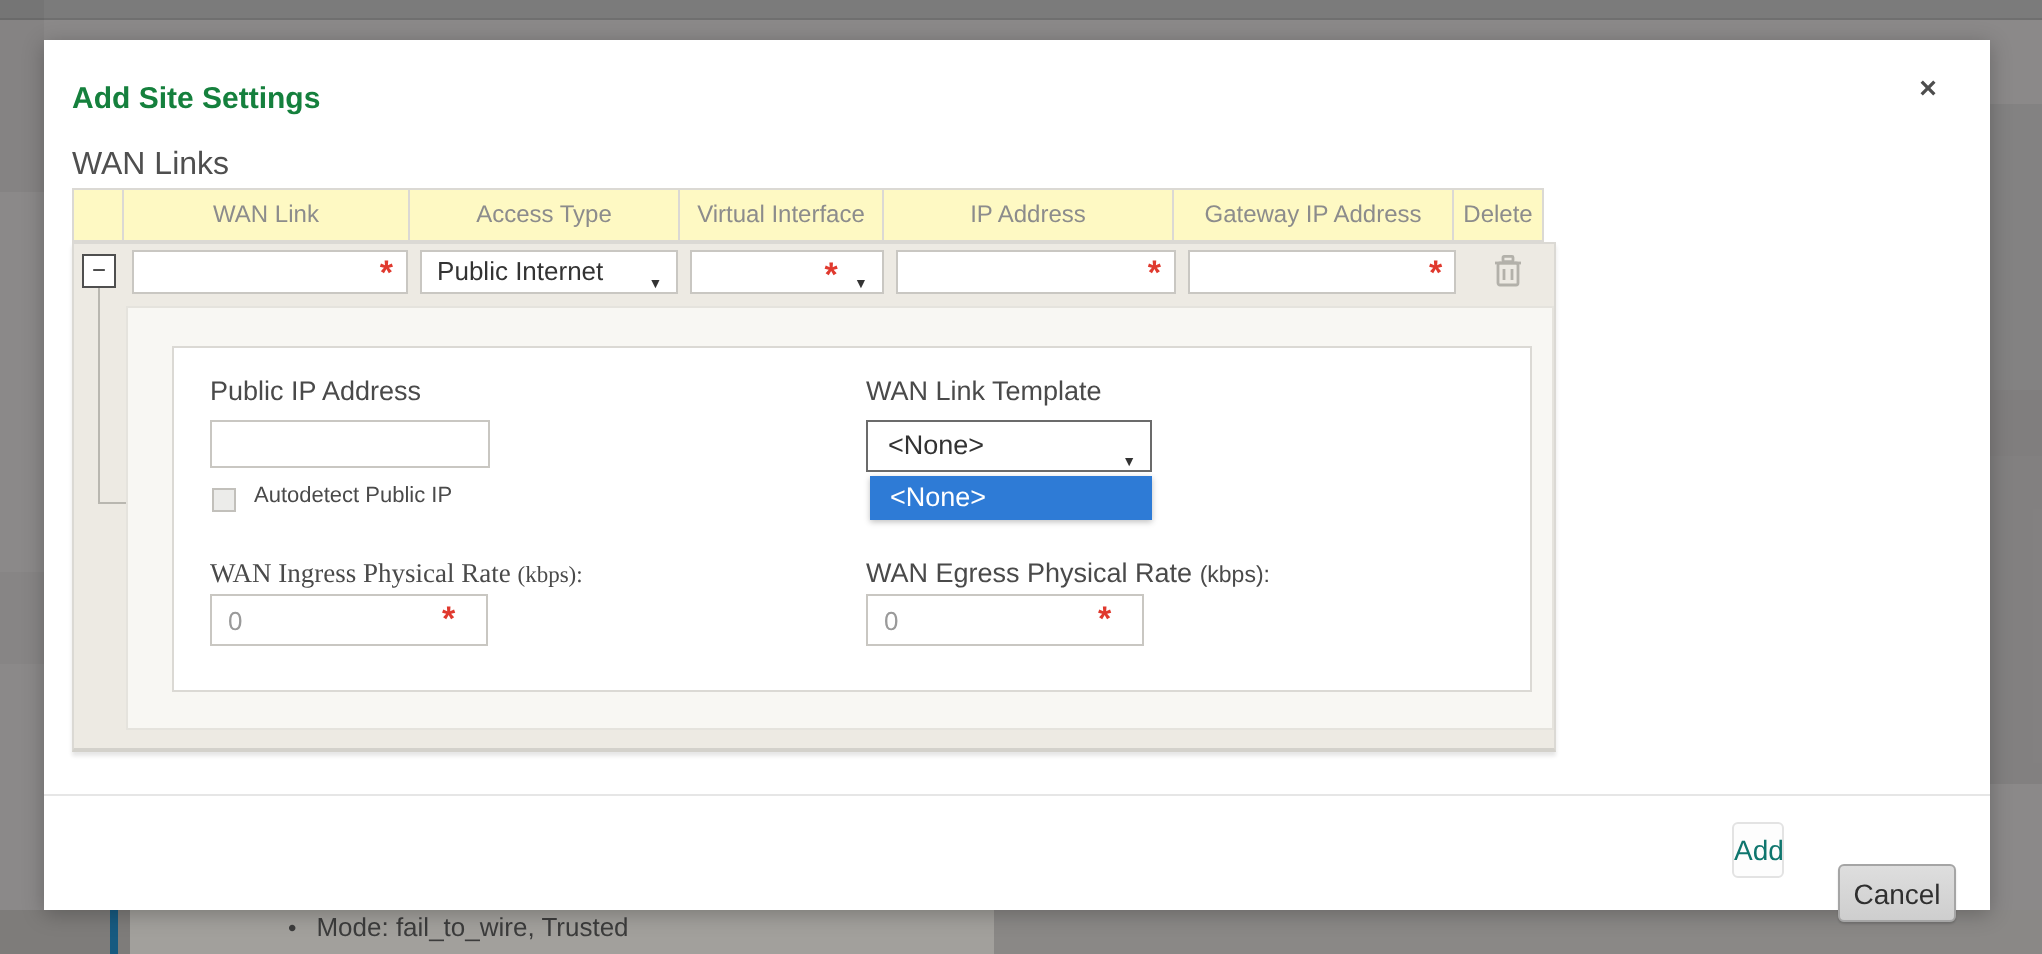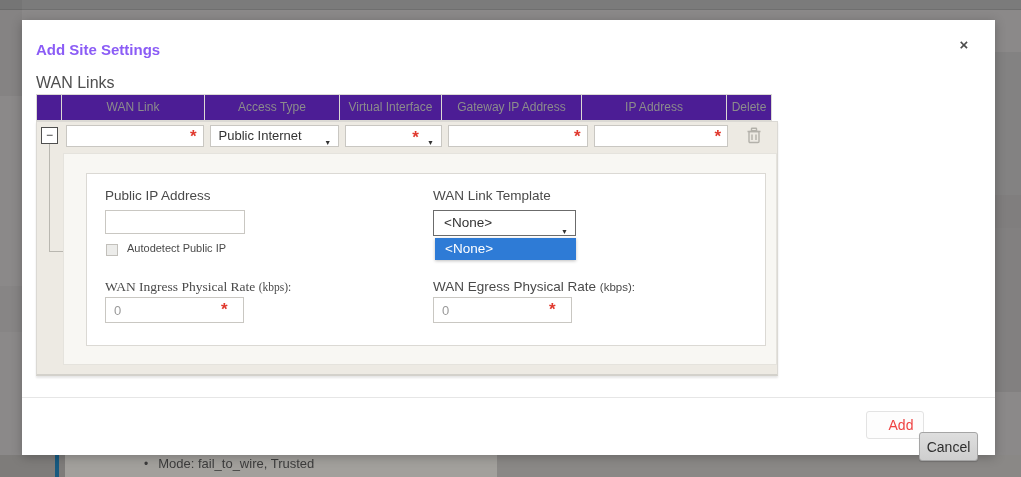--- a/index.html
+++ b/index.html
@@ -21,27 +21,27 @@
   .blue-bar { position:absolute; left:55px; top:455px; width:4px; height:22px; background:#175a80; }
   .mode-row { position:absolute; left:144px; top:455px; height:20px; line-height:18px;
     font-size:13px; color:#3c3c3c; }
   .mode-row .bullet { margin-right:10px; font-size:12px; }
 
   
   .modal { position:absolute; left:22px; top:20px; width:973px; height:435px; background:#ffffff;
     box-shadow:0 2px 10px rgba(0,0,0,0.25); }
   .close-x { position:absolute; right:22px; top:16px; width:18px; height:18px; text-align:center;
     font-size:15px; font-weight:bold; color:#4d4d4d; cursor:pointer; line-height:18px; }
-  .dlg-title { position:absolute; left:14px; top:21px; font-size:15px; font-weight:600; color:#8b5cf6; }
+  .dlg-title { position:absolute; left:14px; top:21px; font-size:15px; font-weight:600; color:#15803d; }
   .section-label { position:absolute; left:14px; top:54px; font-size:16px; color:#4f4f4f; }
 
   
   .wtable { position:absolute; left:14px; top:74px; width:742px; }
   .thead { display:flex; height:27px; }
-  .th { border:1px solid #dbd9d4; margin-left:-1px; background:#4c1d95; font-size:12px; color:#8c8c8c;
+  .th { border:1px solid #dbd9d4; margin-left:-1px; background:#fef9c3; font-size:12px; color:#8c8c8c;
     text-align:center; line-height:25px; overflow:hidden; white-space:nowrap; }
   .th:first-child { margin-left:0; }
   .c0{width:26px;} .c1{width:144px;} .c2{width:136px;} .c3{width:103px;} .c4{width:146px;} .c5{width:141px;} .c6{width:46px;}
 
   .row-container { position:absolute; left:0; top:27px; width:742px; height:255px;
     background:#edeae3; border:1px solid #dbd9d4; border-bottom:2px solid #d3d1cb;
     box-shadow:0 2px 2px rgba(0,0,0,0.10); }
   .trow { display:flex; height:28px; }
   .td { position:relative; height:28px; }
 
@@ -99,22 +99,22 @@
   .ing-in { left:18px; }
   .egr-in { left:346px; }
   .rate-req { top:126px; }
   .ing-req { left:134px; }
   .egr-req { left:462px; }
 
   
   .footer-sep { position:absolute; left:0; top:377px; width:973px; border-top:1px solid #e6e6e6; }
   .btn { position:absolute; font-family:"Liberation Sans",sans-serif; font-size:14px;
     border-radius:3px; cursor:pointer; text-align:center; }
-  .btn-add { left:844px; top:391px; width:58px; height:28px; background:#fdfdfd;
-    border:1px solid #e3e3e3; color:#ef4444;padding-left:12px; }
+  .btn-add { left:844px; top:391px; width:26px; height:28px; background:#fdfdfd;
+    border:1px solid #e3e3e3; color:#0f766e; }
   .btn-cancel { left:897px; top:412px; width:59px; height:29px;
     background:linear-gradient(#dedede,#cecece); border:1px solid #a5a5a5; color:#2f2f2f;
     box-shadow:0 1px 1px rgba(0,0,0,0.15); }
 </style>
 </head>
 <body>
 
 <div class="top-strip"></div>
 <div class="patch p1"></div>
 <div class="patch p2"></div>
@@ -132,22 +132,22 @@
   <span class="close-x">×</span>
   <div class="dlg-title">Add Site Settings</div>
   <div class="section-label">WAN Links</div>
 
   <div class="wtable">
     <div class="thead">
       <div class="th c0"></div>
       <div class="th c1">WAN Link</div>
       <div class="th c2">Access Type</div>
       <div class="th c3">Virtual Interface</div>
+      <div class="th c4">IP Address</div>
       <div class="th c5">Gateway IP Address</div>
-      <div class="th c4">IP Address</div>
       <div class="th c6">Delete</div>
     </div>
 
     <div class="row-container">
       <div class="trow">
         <div class="td c0">
           <div class="expander">−</div>
         </div>
         <div class="td c1">
           <input class="cell-input" value="" style="">

